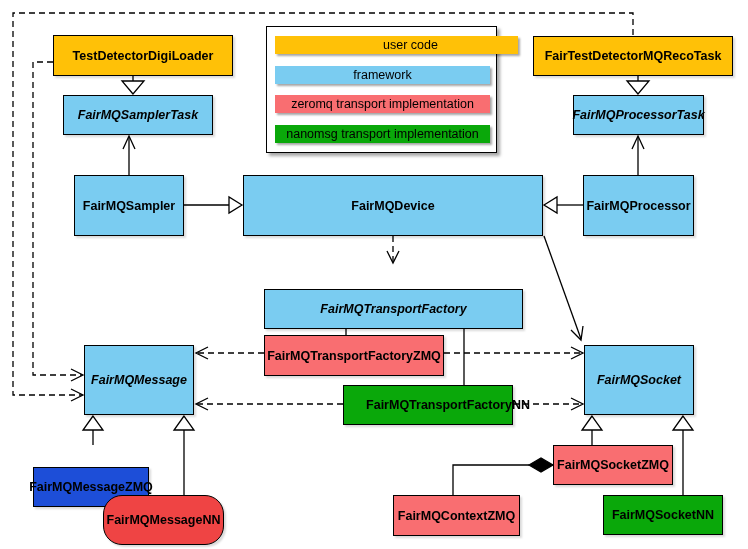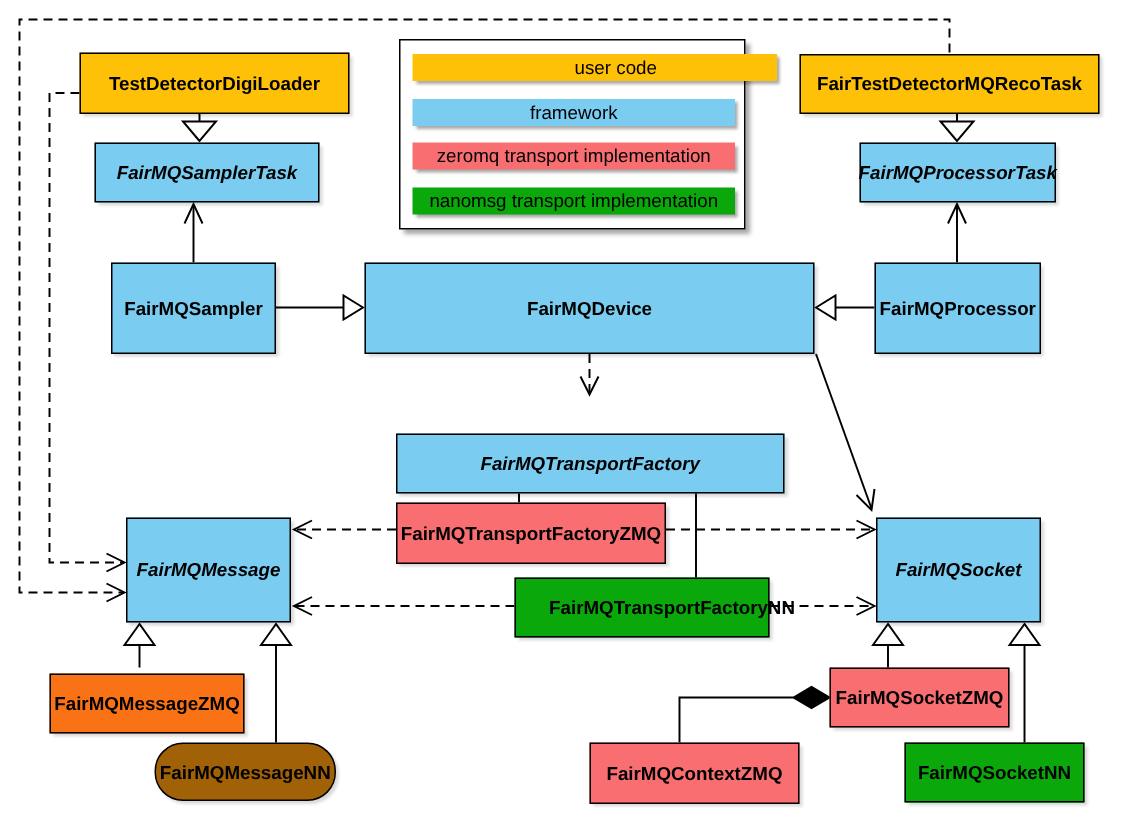--- a/index.html
+++ b/index.html
@@ -160,20 +160,20 @@
   <div class="node" style="left: 243px; top: 175px; width: 300px; height: 61px; background-color: rgb(122, 204, 241);">FairMQDevice</div>
   <div class="node" style="left: 583px; top: 175px; width: 111px; height: 61px; background-color: rgb(122, 204, 241);">FairMQProcessor</div>
 
   <div class="node abstract" style="left: 264px; top: 265px; width: 259px; height: 40px; background-color: rgb(122, 204, 241); margin-top: 24px;">FairMQTransportFactory</div>
   <div class="node" style="left: 264px; top: 335px; width: 180px; height: 41px; background-color: rgb(249, 110, 113);">FairMQTransportFactoryZMQ</div>
   <div class="node" style="left: 343px; top: 385px; width: 170px; height: 40px; background-color: rgb(10, 168, 10); padding-left: 40px;">FairMQTransportFactoryNN</div>
 
   <div class="node abstract" style="left: 84px; top: 345px; width: 110px; height: 70px; background-color: rgb(122, 204, 241);">FairMQMessage</div>
   <div class="node abstract" style="left: 584px; top: 345px; width: 110px; height: 70px; background-color: rgb(122, 204, 241);">FairMQSocket</div>
 
-  <div class="node" style="left: 33px; top: 449px; width: 130px; height: 40px; background-color: #f97316;">FairMQMessageZMQ</div>
-  <div class="node" style="left: 103px; top: 495px; width: 121px; height: 39px; background-color: #a16207; border-radius: 19px;">FairMQMessageNN</div>
+  <div class="node" style="left: 33px; top: 467px; width: 116px; height: 40px; background-color: #1d4ed8;">FairMQMessageZMQ</div>
+  <div class="node" style="left: 103px; top: 495px; width: 121px; height: 50px; background-color: #ef4444; border-radius: 19px;">FairMQMessageNN</div>
 
-  <div class="node" style="left: 393px; top: 495px; width: 140px; height: 41px; background-color: rgb(249, 110, 113);">FairMQContextZMQ</div>
+  <div class="node" style="left: 393px; top: 495px; width: 127px; height: 41px; background-color: rgb(249, 110, 113);">FairMQContextZMQ</div>
   <div class="node" style="left: 553px; top: 445px; width: 120px; height: 40px; background-color: rgb(249, 110, 113);">FairMQSocketZMQ</div>
   <div class="node" style="left: 603px; top: 495px; width: 120px; height: 40px; background-color: rgb(10, 168, 10);">FairMQSocketNN</div>
 
 </div>
 
 </body></html>

